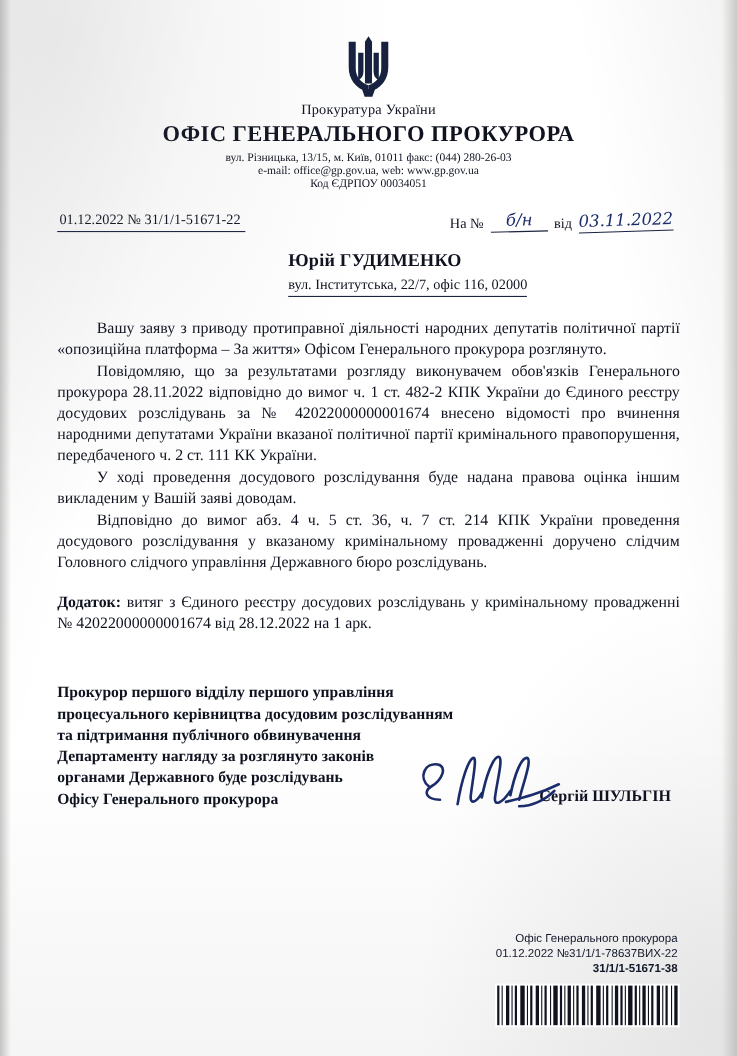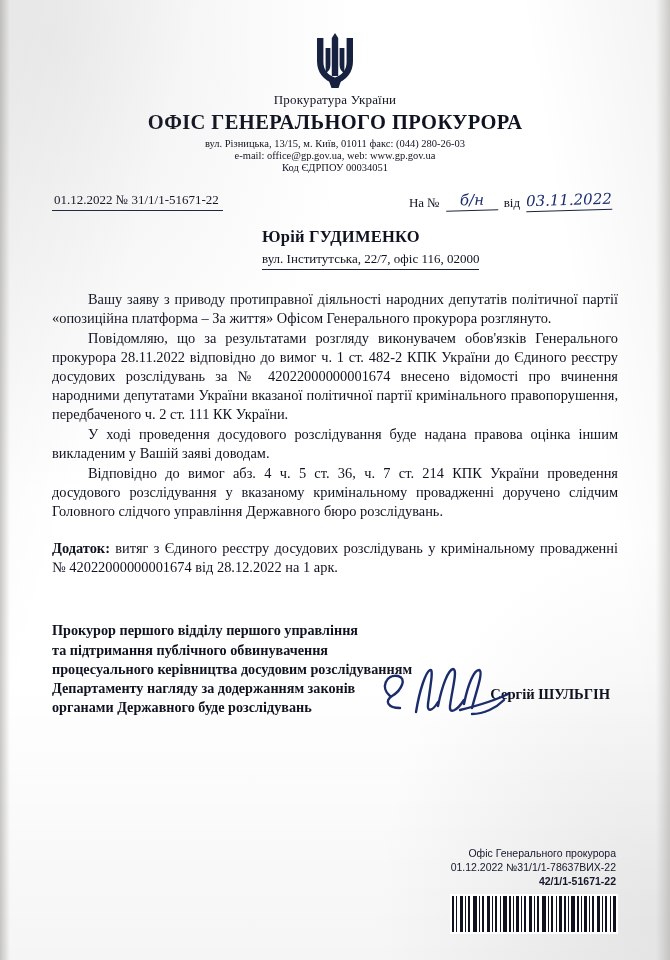--- a/index.html
+++ b/index.html
@@ -162,21 +162,21 @@
     margin-top: 44px;
     position: relative;
     font-size: 14.2px;
     line-height: 1.36;
   }
   .sign-block .ln { white-space: nowrap; }
   .sign-block .ln.bold { font-weight: bold; }
   .signer {
     position: absolute;
     right: 8px;
-    bottom: 13px;
+    bottom: 2px;
     font-size: 14.6px;
     font-weight: bold;
   }
   .scribble {
     position: absolute;
     right: 96px;
     bottom: -10px;
     width: 150px;
     height: 70px;
     pointer-events: none;
@@ -253,41 +253,42 @@
     <p>У ході проведення досудового розслідування буде надана правова оцінка іншим викладеним у Вашій заяві доводам.</p>
     <p>Відповідно до вимог абз. 4 ч. 5 ст. 36, ч. 7 ст. 214 КПК України проведення досудового розслідування у вказаному кримінальному провадженні доручено слідчим Головного слідчого управління Державного бюро розслідувань.</p>
   </div>
 
   <div class="attach">
     <b>Додаток:</b><span> витяг з Єдиного реєстру досудових розслідувань у кримінальному провадженні № 42022000000001674 від 28.12.2022 на 1 арк.</span>
   </div>
 
   <div class="sign-block">
     <div class="ln bold">Прокурор першого відділу першого управління</div>
+    <div class="ln bold">процесуального керівництва досудовим розслідуванням</div>
     <div class="ln bold">та підтримання публічного обвинувачення</div>
-    <div class="ln bold">процесуального керівництва досудовим розслідуванням</div>
-    <div class="ln bold">Департаменту нагляду за додержанням законів</div>
+    <div class="ln bold">Департаменту нагляду за розглянуто законів</div>
     <div class="ln bold">органами Державного буде розслідувань</div>
+    <div class="ln bold">Офісу Генерального прокурора</div>
     <div class="signer">Сергій ШУЛЬГІН</div>
     <svg class="scribble" viewBox="0 0 150 70" aria-hidden="true">
       <g fill="none" stroke="#1b2c6b" stroke-width="2.4" stroke-linecap="round">
         <path d="M18 38 C8 30, 14 16, 26 18 C35 20, 30 32, 20 38 C12 43, 16 50, 28 50"></path>
         <path d="M44 54 C48 30, 54 14, 58 12 C62 10, 58 30, 56 46 C55 54, 60 54, 66 44"></path>
         <path d="M66 48 C70 28, 76 12, 81 11 C86 11, 80 32, 78 48 C77 56, 84 54, 92 42"></path>
         <path d="M92 46 C96 26, 102 12, 107 12 C112 13, 104 34, 100 50"></path>
         <path d="M88 52 C104 48, 120 44, 136 36"></path>
         <path d="M100 56 C112 56, 124 50, 132 42"></path>
       </g>
     </svg>
   </div>
 
   <div class="footer-stamp">
     <div class="l1">Офіс Генерального прокурора</div>
     <div class="l2">01.12.2022 №31/1/1-78637ВИХ-22</div>
-    <div class="l3">42/1/1-51671-22</div>
+    <div class="l3">31/1/1-51671-38</div>
   </div>
 
   <svg class="barcode" viewBox="0 0 168 40" aria-hidden="true">
     <rect x="0" y="0" width="168" height="40" fill="#ffffff"></rect>
     <g fill="#10131f">
       <rect x="2" y="2" width="2" height="36"></rect>
         <rect x="6" y="2" width="1" height="36"></rect>
       <rect x="10" y="2" width="3" height="36"></rect>
         <rect x="15" y="2" width="1" height="36"></rect>
       <rect x="18" y="2" width="2" height="36"></rect>

